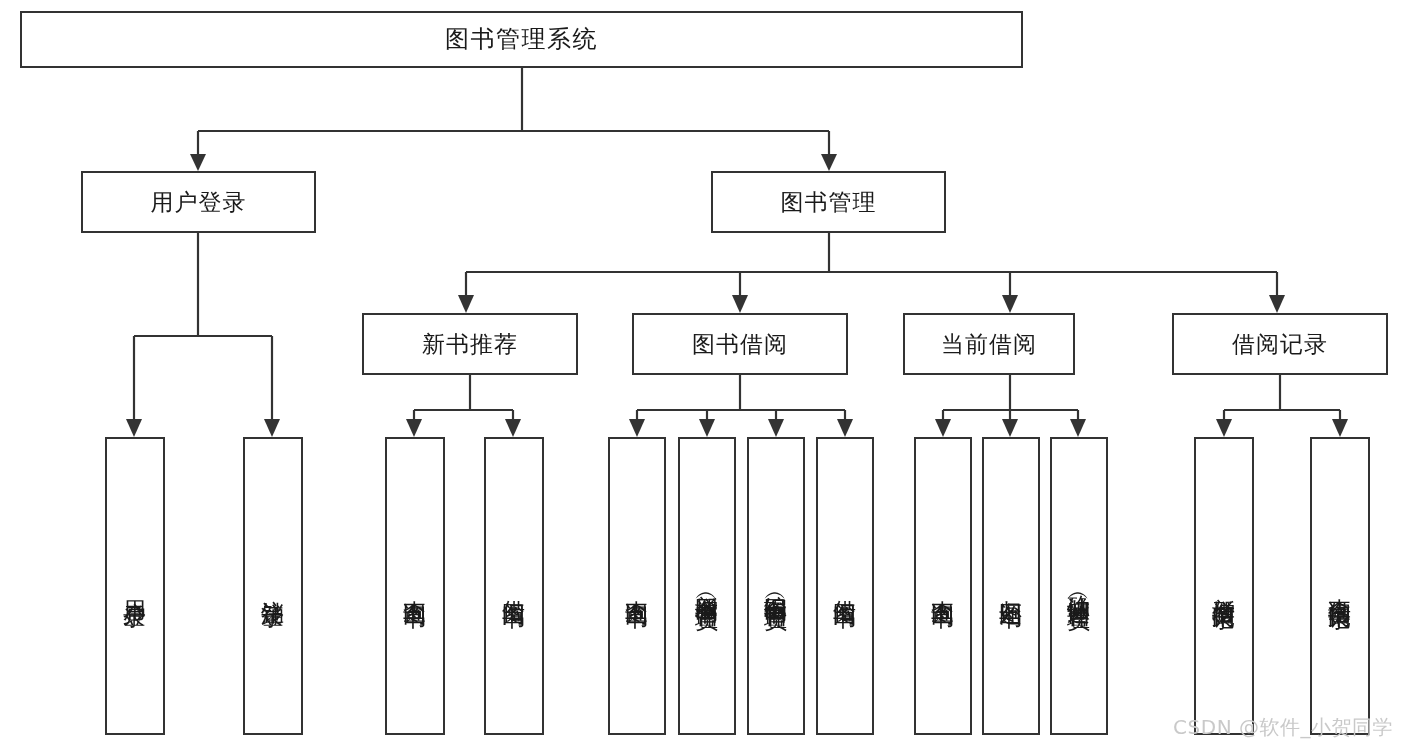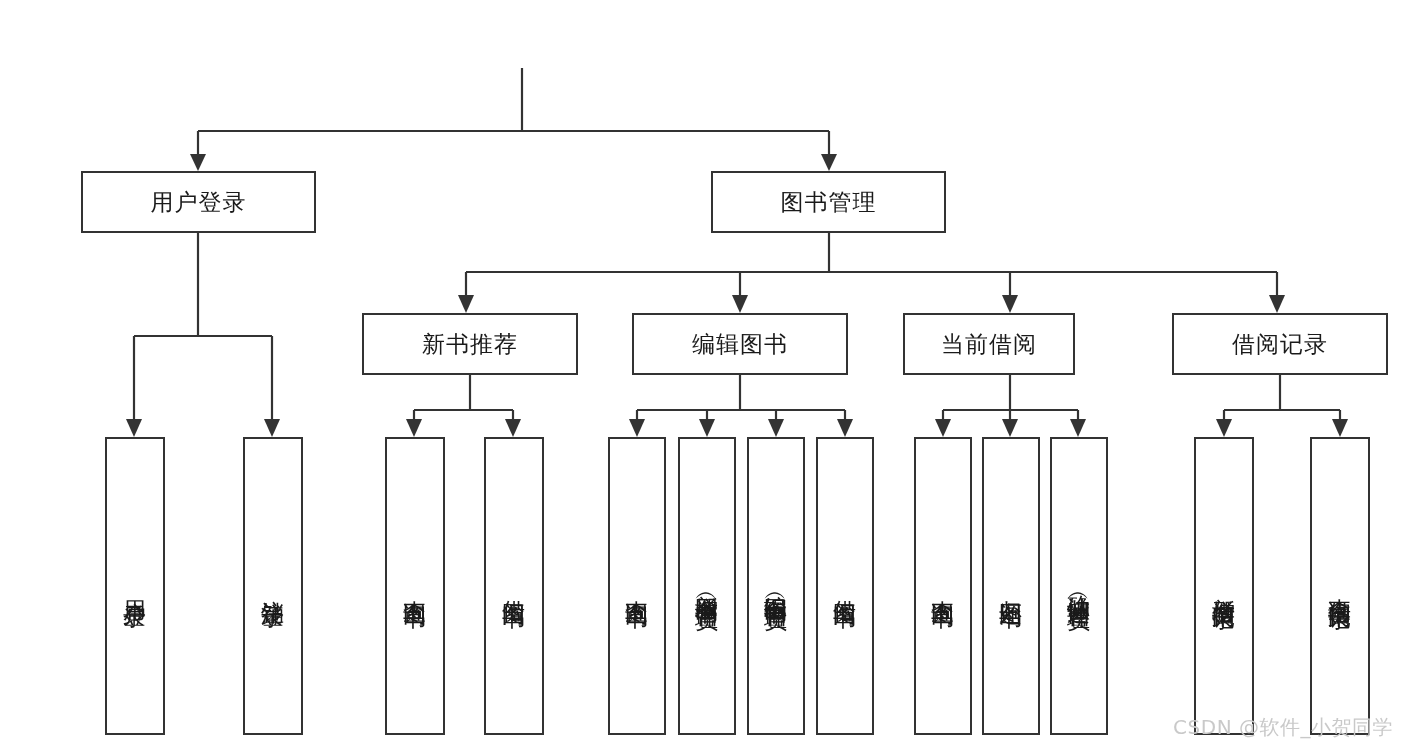--- a/index.html
+++ b/index.html
@@ -145,35 +145,38 @@
     <polygon class="arrowhead" points="1070,419 1086,419 1078,437"></polygon>
 
     <line x1="1280" y1="375" x2="1280" y2="410"></line>
     <line x1="1224" y1="410" x2="1340" y2="410"></line>
     <line x1="1224" y1="410" x2="1224" y2="421"></line>
     <polygon class="arrowhead" points="1216,419 1232,419 1224,437"></polygon>
     <line x1="1340" y1="410" x2="1340" y2="421"></line>
     <polygon class="arrowhead" points="1332,419 1348,419 1340,437"></polygon>
   </svg>
 
+  <div class="node h root" style="left:20px; top:11px; width:1003px; height:57px;">
+    <span class="label">图书管理系统</span>
+  </div>
 
   <div class="node h" style="left:81px; top:171px; width:235px; height:62px;">
     <span class="label">用户登录</span>
   </div>
 
   <div class="node h" style="left:711px; top:171px; width:235px; height:62px;">
     <span class="label">图书管理</span>
   </div>
 
   <div class="node h" style="left:362px; top:313px; width:216px; height:62px;">
     <span class="label">新书推荐</span>
   </div>
 
   <div class="node h" style="left:632px; top:313px; width:216px; height:62px;">
-    <span class="label">编辑图书</span>
+    <span class="label">图书借阅</span>
   </div>
 
   <div class="node h" style="left:903px; top:313px; width:172px; height:62px;">
     <span class="label">当前借阅</span>
   </div>
 
   <div class="node h" style="left:1172px; top:313px; width:216px; height:62px;">
     <span class="label">借阅记录</span>
   </div>
 

